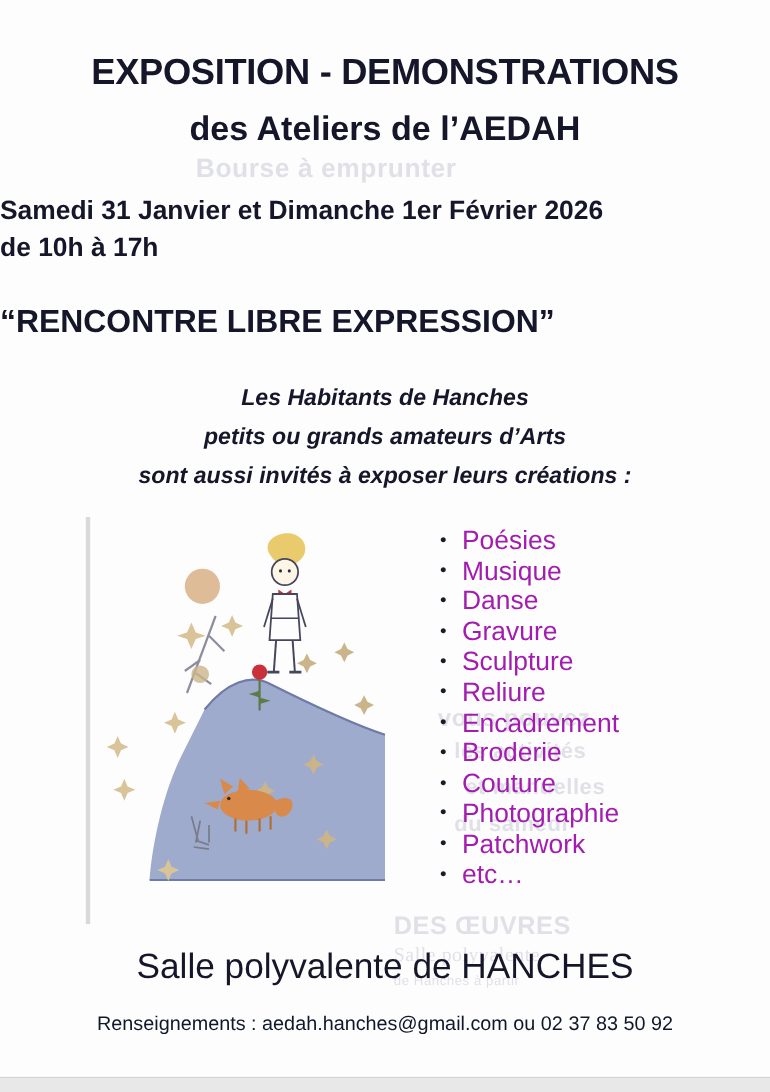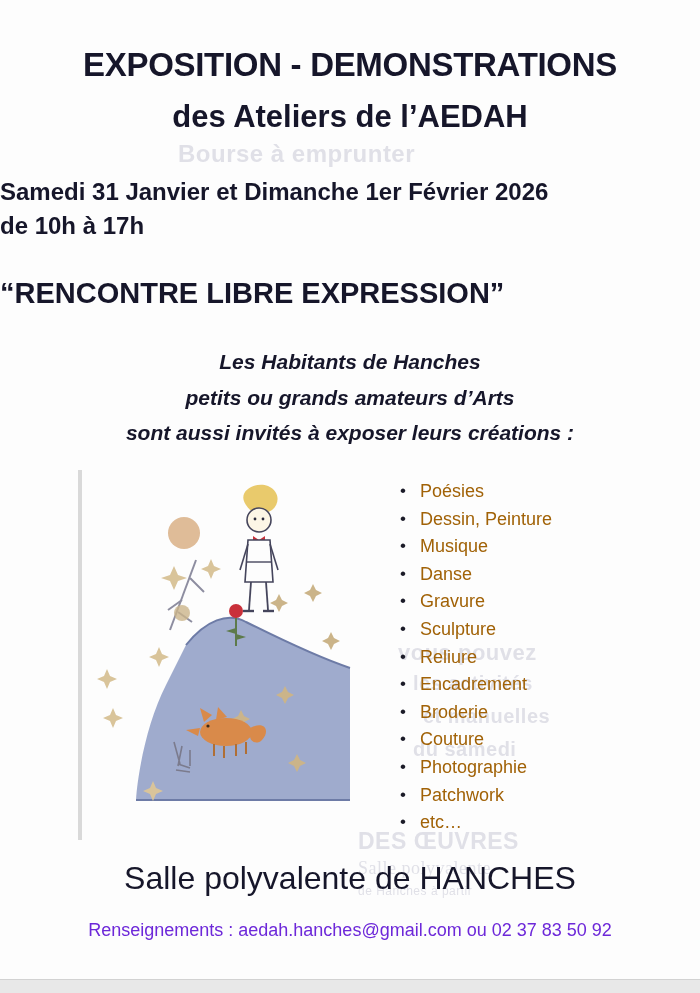--- a/index.html
+++ b/index.html
@@ -87,23 +87,23 @@
 
   .list {
     position: absolute;
     left: 398px;
     top: 478px;
     margin: 0;
     padding: 0;
     list-style: none;
   }
   .list li {
-    font-size: 18px;
+    font-size: 24px;
     line-height: 27.6px;
-    color: #a16207;
+    color: #a21caf;
     position: relative;
     padding-left: 22px;
   }
   .list li::before {
     content: "\2022";
     position: absolute;
     left: 2px;
     top: -1px;
     font-size: 17px;
     color: #1b1b28;
@@ -117,21 +117,21 @@
     font-size: 32px;
     font-weight: normal;
     color: #16162a;
   }
   .contact {
     position: absolute;
     top: 920px;
     width: 100%;
     text-align: center;
     font-size: 18px;
-    color: #6d28d9;
+    color: #0f172a;
   }
 
   
   .illus {
     position: absolute;
     left: 78px;
     top: 470px;
     width: 300px;
     height: 370px;
   }
@@ -174,21 +174,20 @@
   <div class="dates dates-l2">de 10h à 17h</div>
 
   <div class="theme">“RENCONTRE LIBRE EXPRESSION”</div>
 
   <div class="invite invite-l1">Les Habitants de Hanches</div>
   <div class="invite invite-l2">petits ou grands amateurs d’Arts</div>
   <div class="invite invite-l3">sont aussi invités à exposer leurs créations :</div>
 
   <ul class="list">
     <li>Poésies</li>
-    <li>Dessin, Peinture</li>
     <li>Musique</li>
     <li>Danse</li>
     <li>Gravure</li>
     <li>Sculpture</li>
     <li>Reliure</li>
     <li>Encadrement</li>
     <li>Broderie</li>
     <li>Couture</li>
     <li>Photographie</li>
     <li>Patchwork</li>

